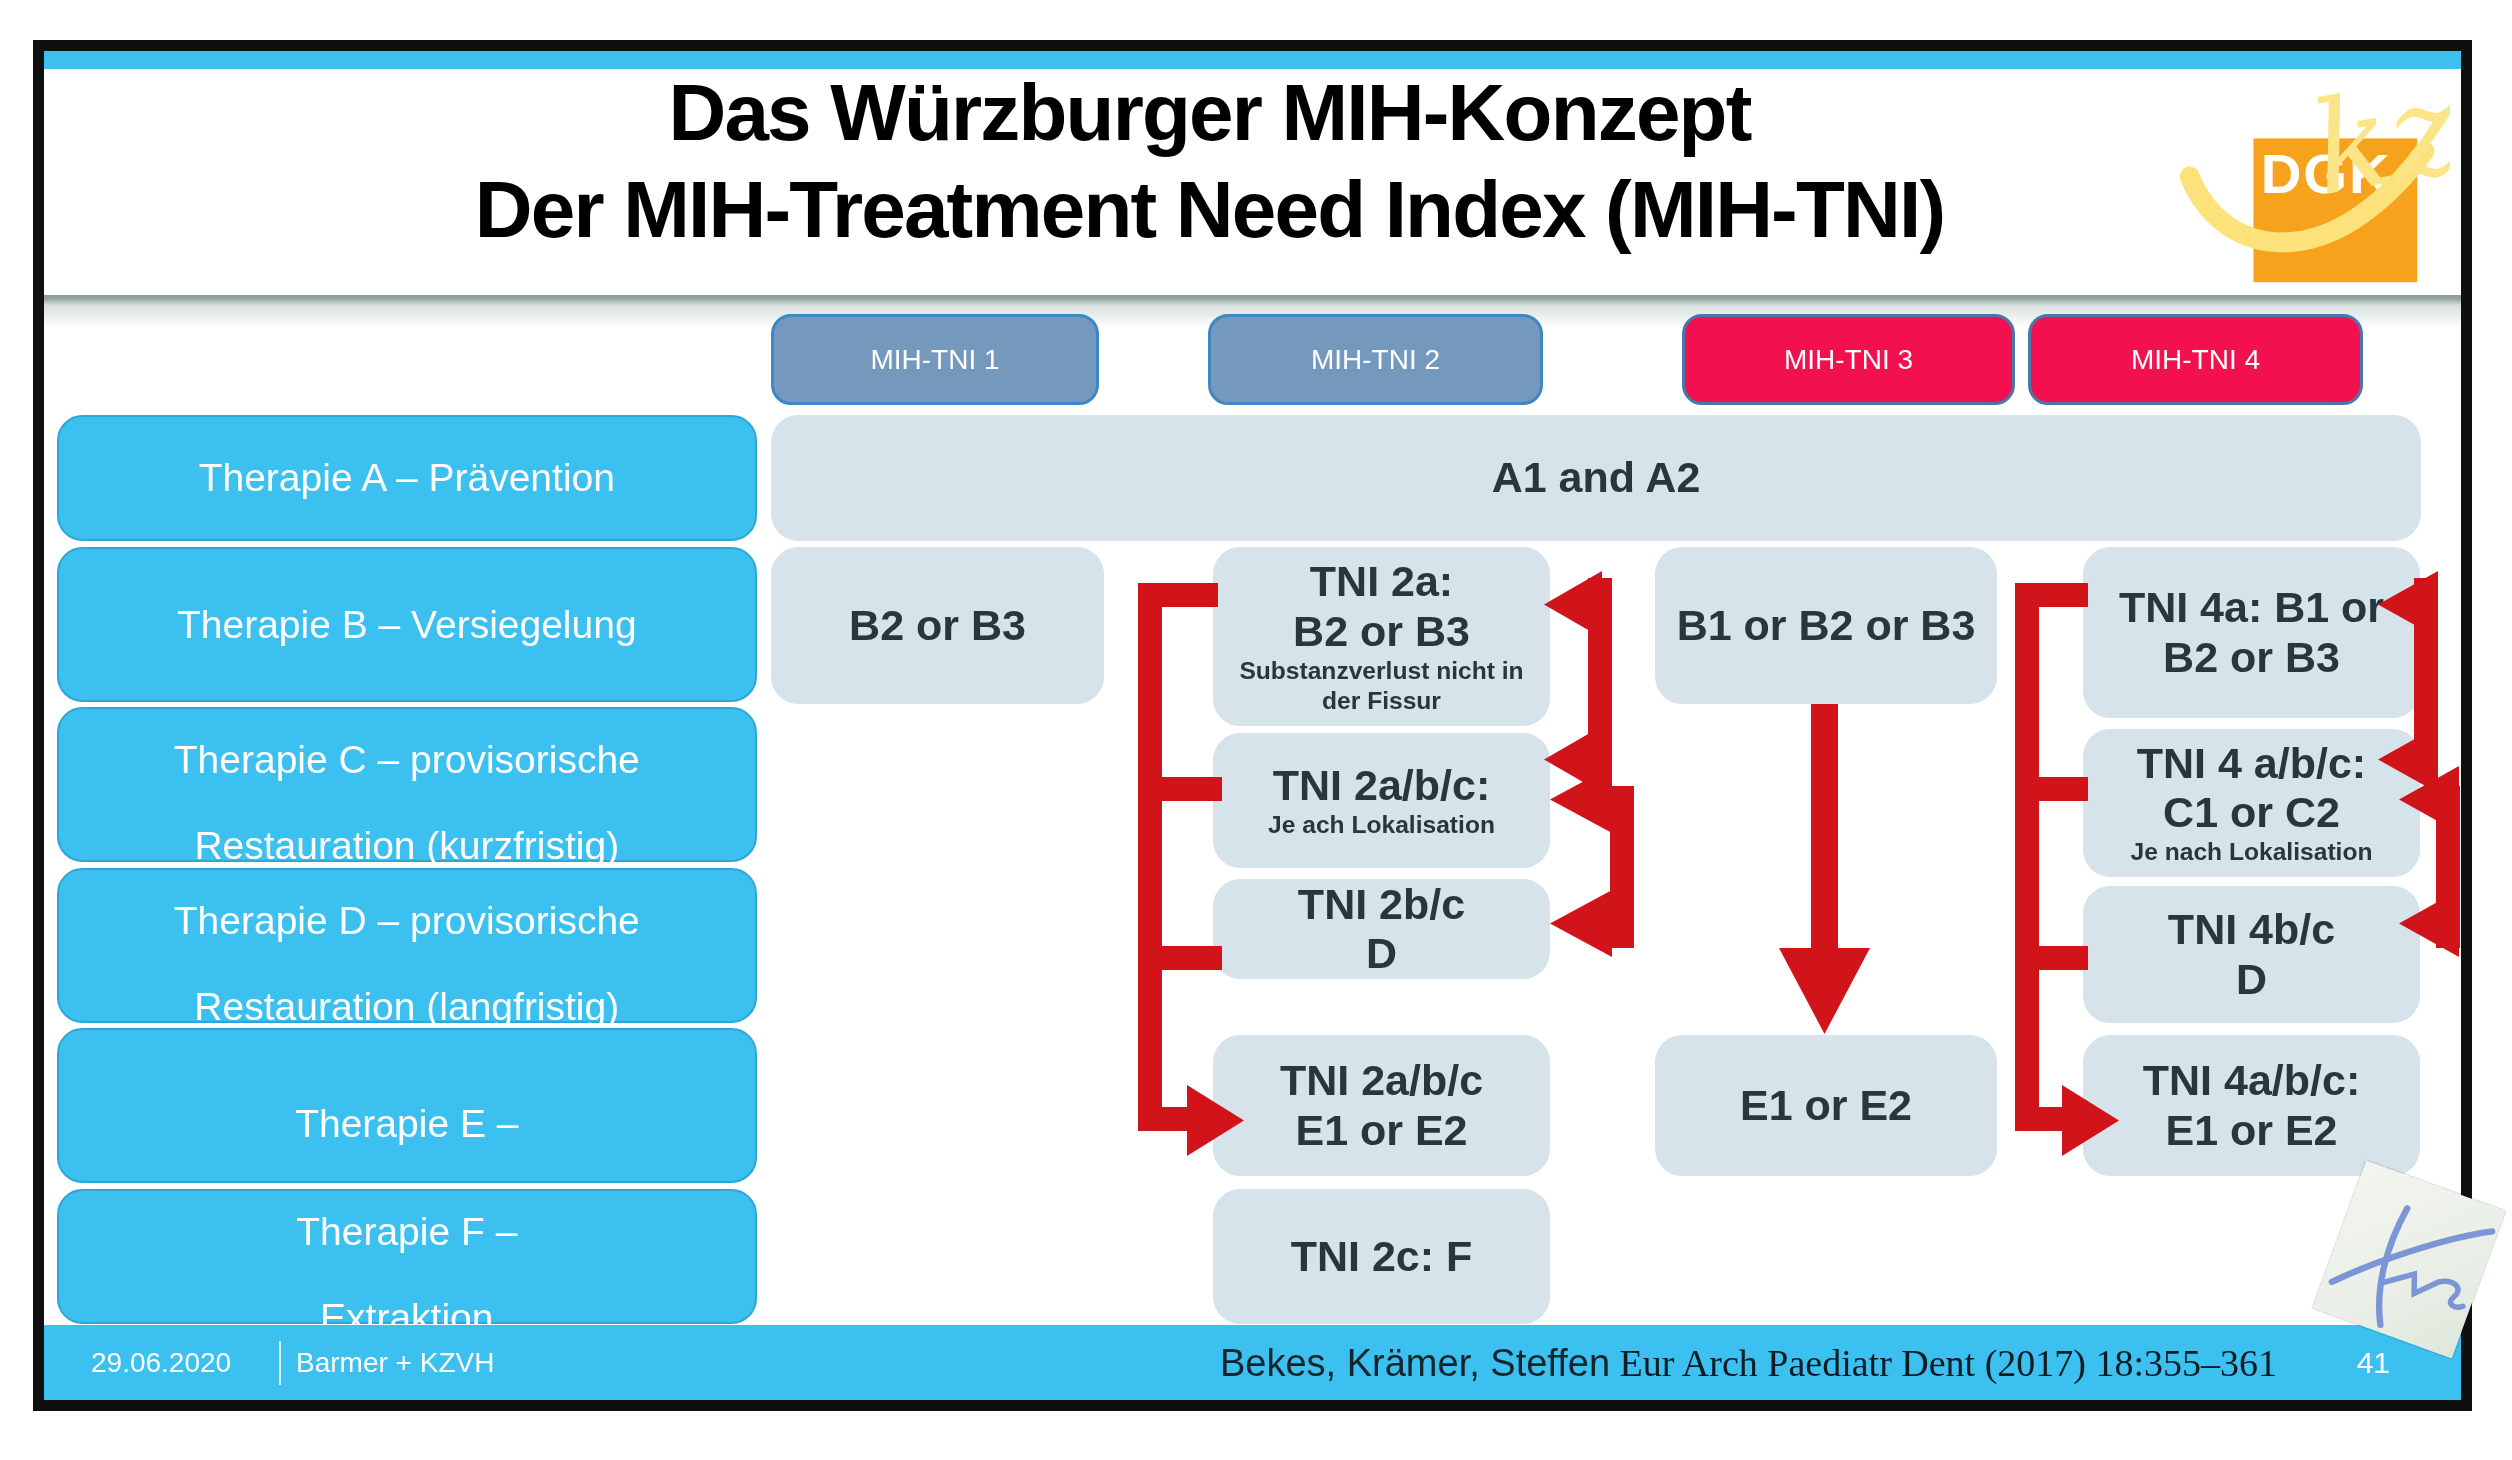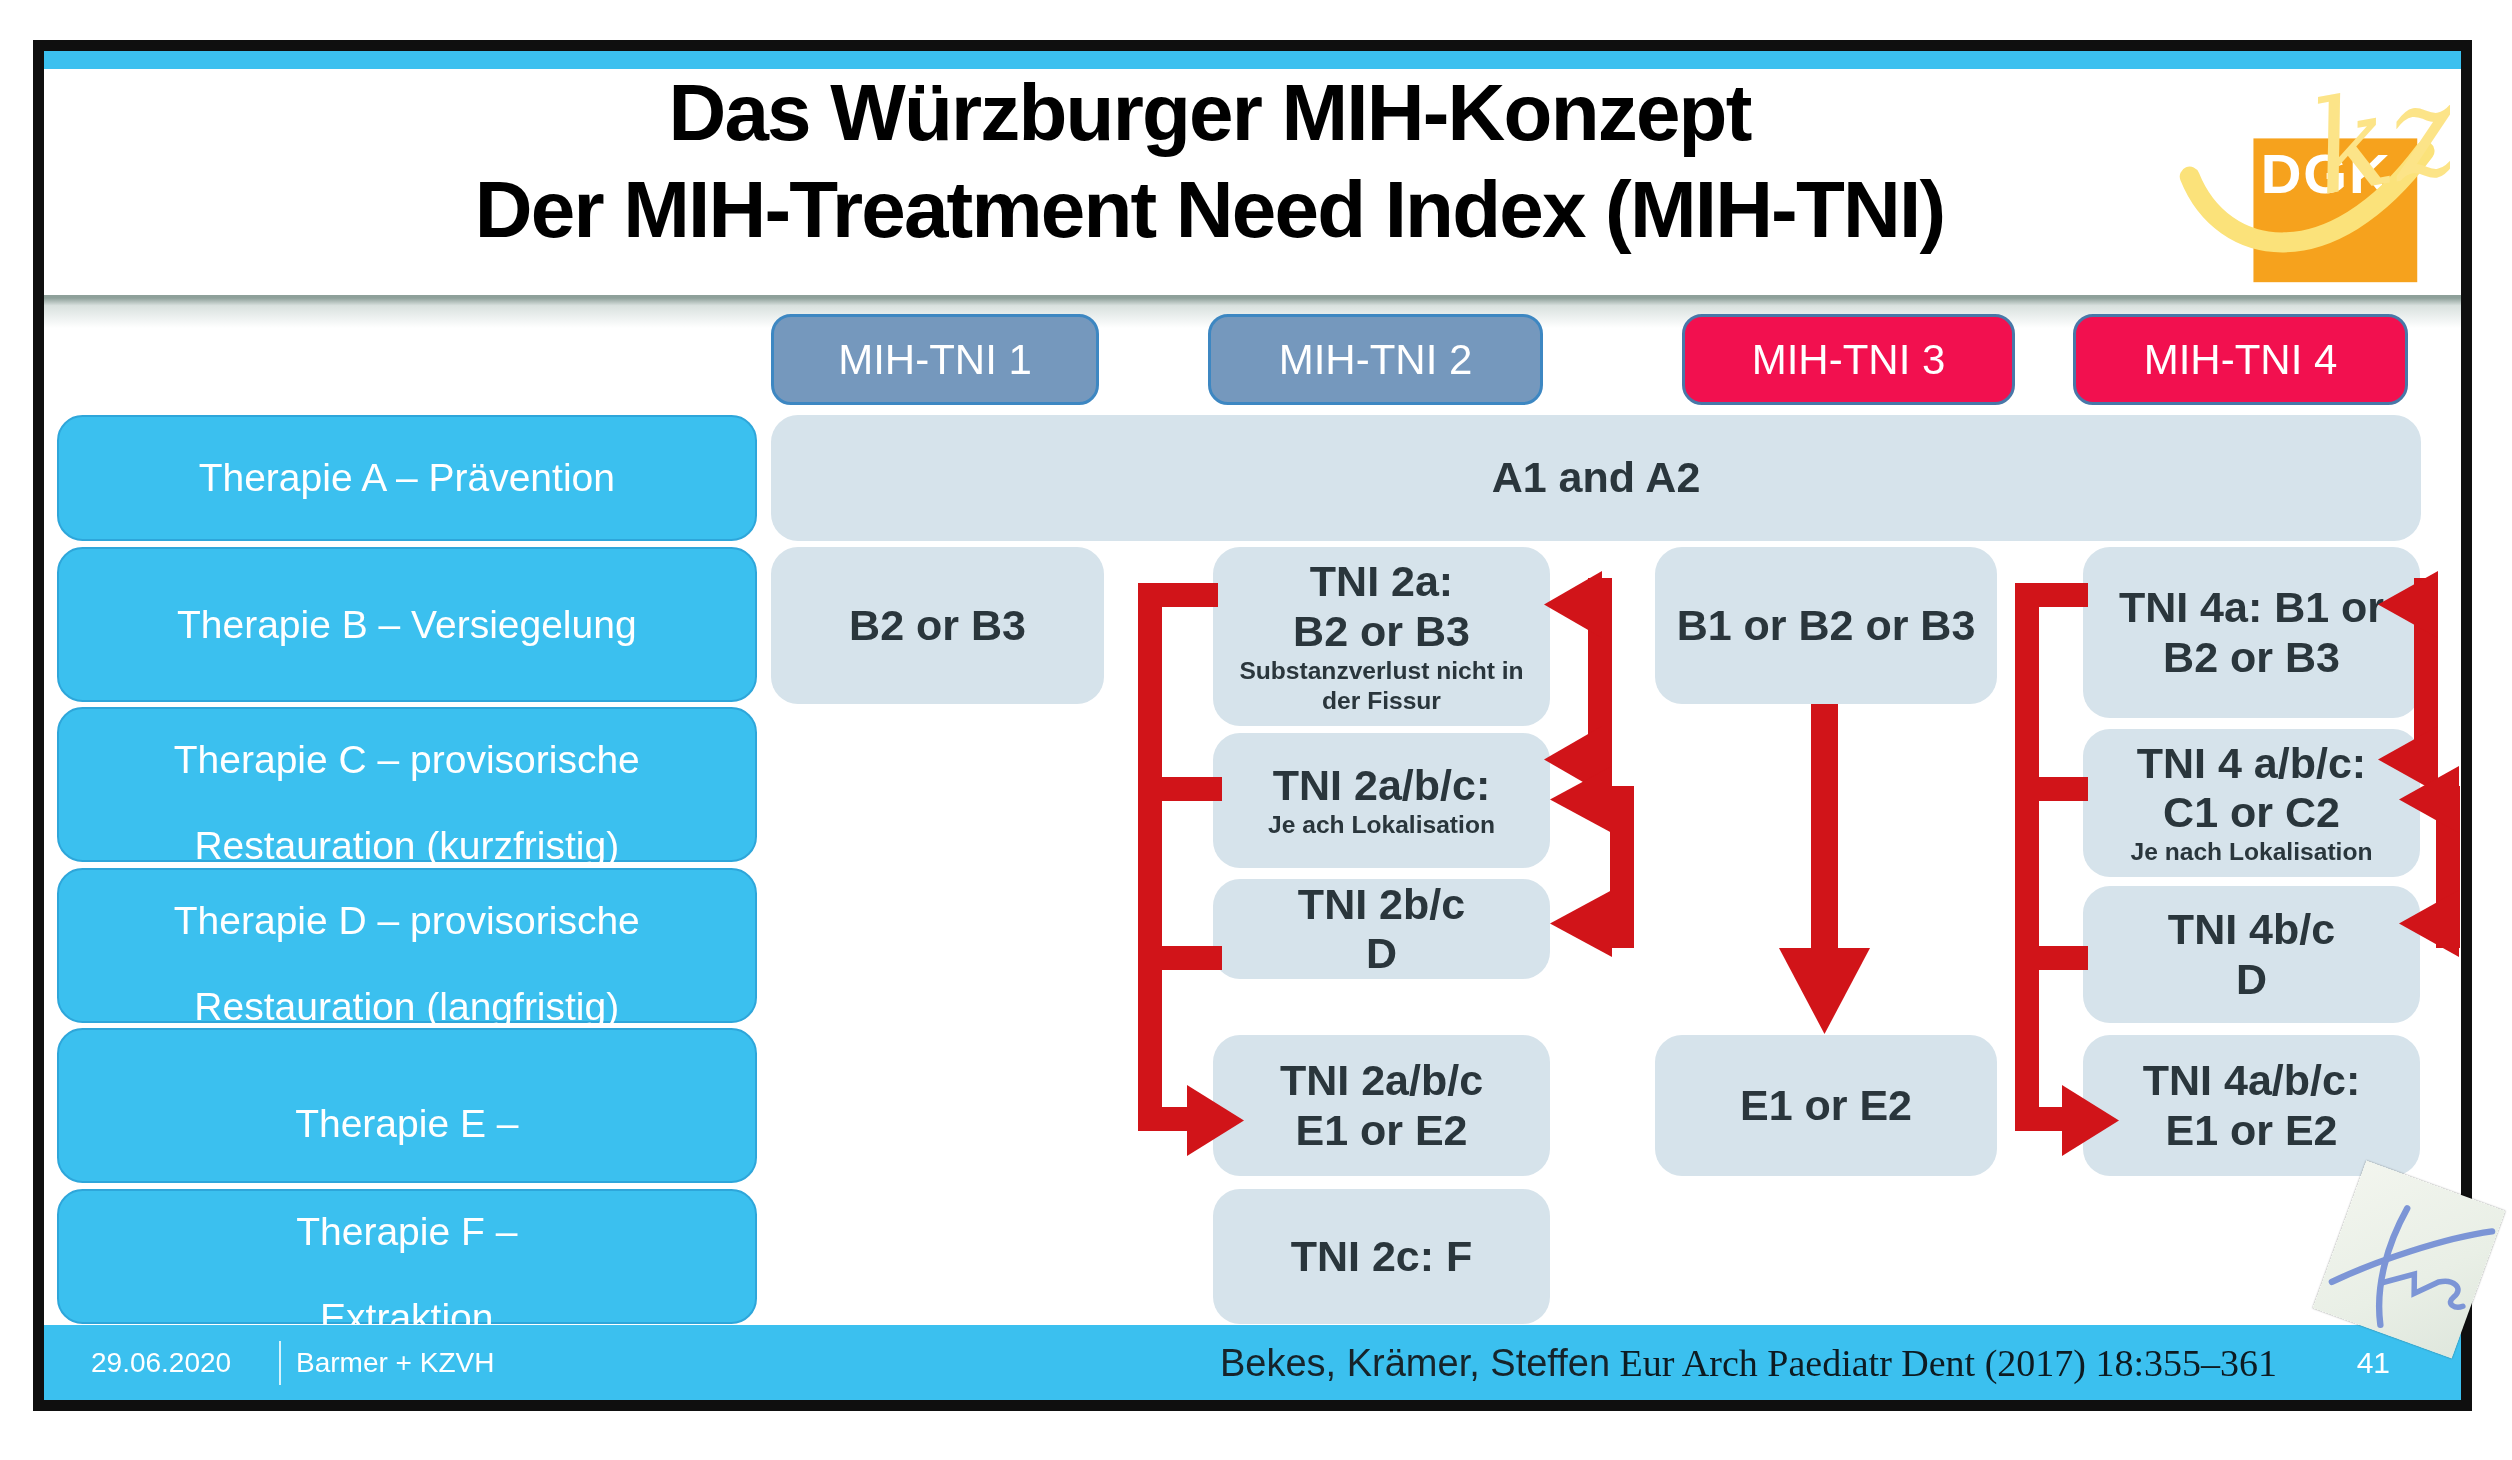--- a/index.html
+++ b/index.html
@@ -13,21 +13,21 @@
 
   .title { left:0; top:12.8px; width:100%; box-sizing:border-box; padding-right:86px;
     text-align:center; font-weight:bold; font-size:80px; line-height:1.22;
     letter-spacing:-1.8px; color:#000; }
   .title span { display:block; }
 
   .divider { left:0; top:244px; width:100%; height:33px;
     background:linear-gradient(to bottom,#8ea09a 0,#8ea09a 9%,rgba(185,200,196,.55) 32%,rgba(255,255,255,0) 100%); }
 
   .pill { height:91px; border-radius:20px; display:flex; align-items:center; justify-content:center;
-    color:#fff; font-size:42px; border:3.6px solid; box-sizing:border-box; }
+    color:#fff; font-size:28px; border:3.6px solid; box-sizing:border-box; }
   .pill.blue { background:var(--steel,#7598BD); border-color:var(--steel-border,#3D87C2); }
   .pill.pink { background:var(--pink,#F2104F); border-color:var(--pink-border,#4878A8);margin-left:36px; }
 
   .therapy { left:12.8px; width:700px; background:var(--cyan,#3BC0EF);
     border:2.7px solid var(--cyan-border,#2EA6DA); border-radius:25.5px; color:#fff;
     display:flex; flex-direction:column; align-items:center; justify-content:center;
     font-size:39px; line-height:1.28; box-sizing:border-box; text-align:center; }
   .therapy span { display:block;margin-top:36px; }
 
   .cell { background:var(--pale,#D6E3EB); border-radius:27px; display:flex; flex-direction:column;
@@ -77,21 +77,21 @@
 
   <div class="abs pill blue" style="left:727px;top:263px;width:328px">
     <span>MIH-TNI 1</span>
   </div>
   <div class="abs pill blue" style="left:1164px;top:263px;width:335px">
     <span>MIH-TNI 2</span>
   </div>
   <div class="abs pill pink" style="left:1602px;top:263px;width:333px">
     <span>MIH-TNI 3</span>
   </div>
-  <div class="abs pill pink" style="left:1993px;top:263px;width:335px">
+  <div class="abs pill pink" style="left:1948px;top:263px;width:335px">
     <span>MIH-TNI 4</span>
   </div>
 
   <div class="abs therapy" style="top:364px;height:126px">
     <span>Therapie A – Prävention</span>
     <span></span>
   </div>
   <div class="abs therapy" style="top:496px;height:155px">
     <span>Therapie B – Versiegelung</span>
     <span></span>

